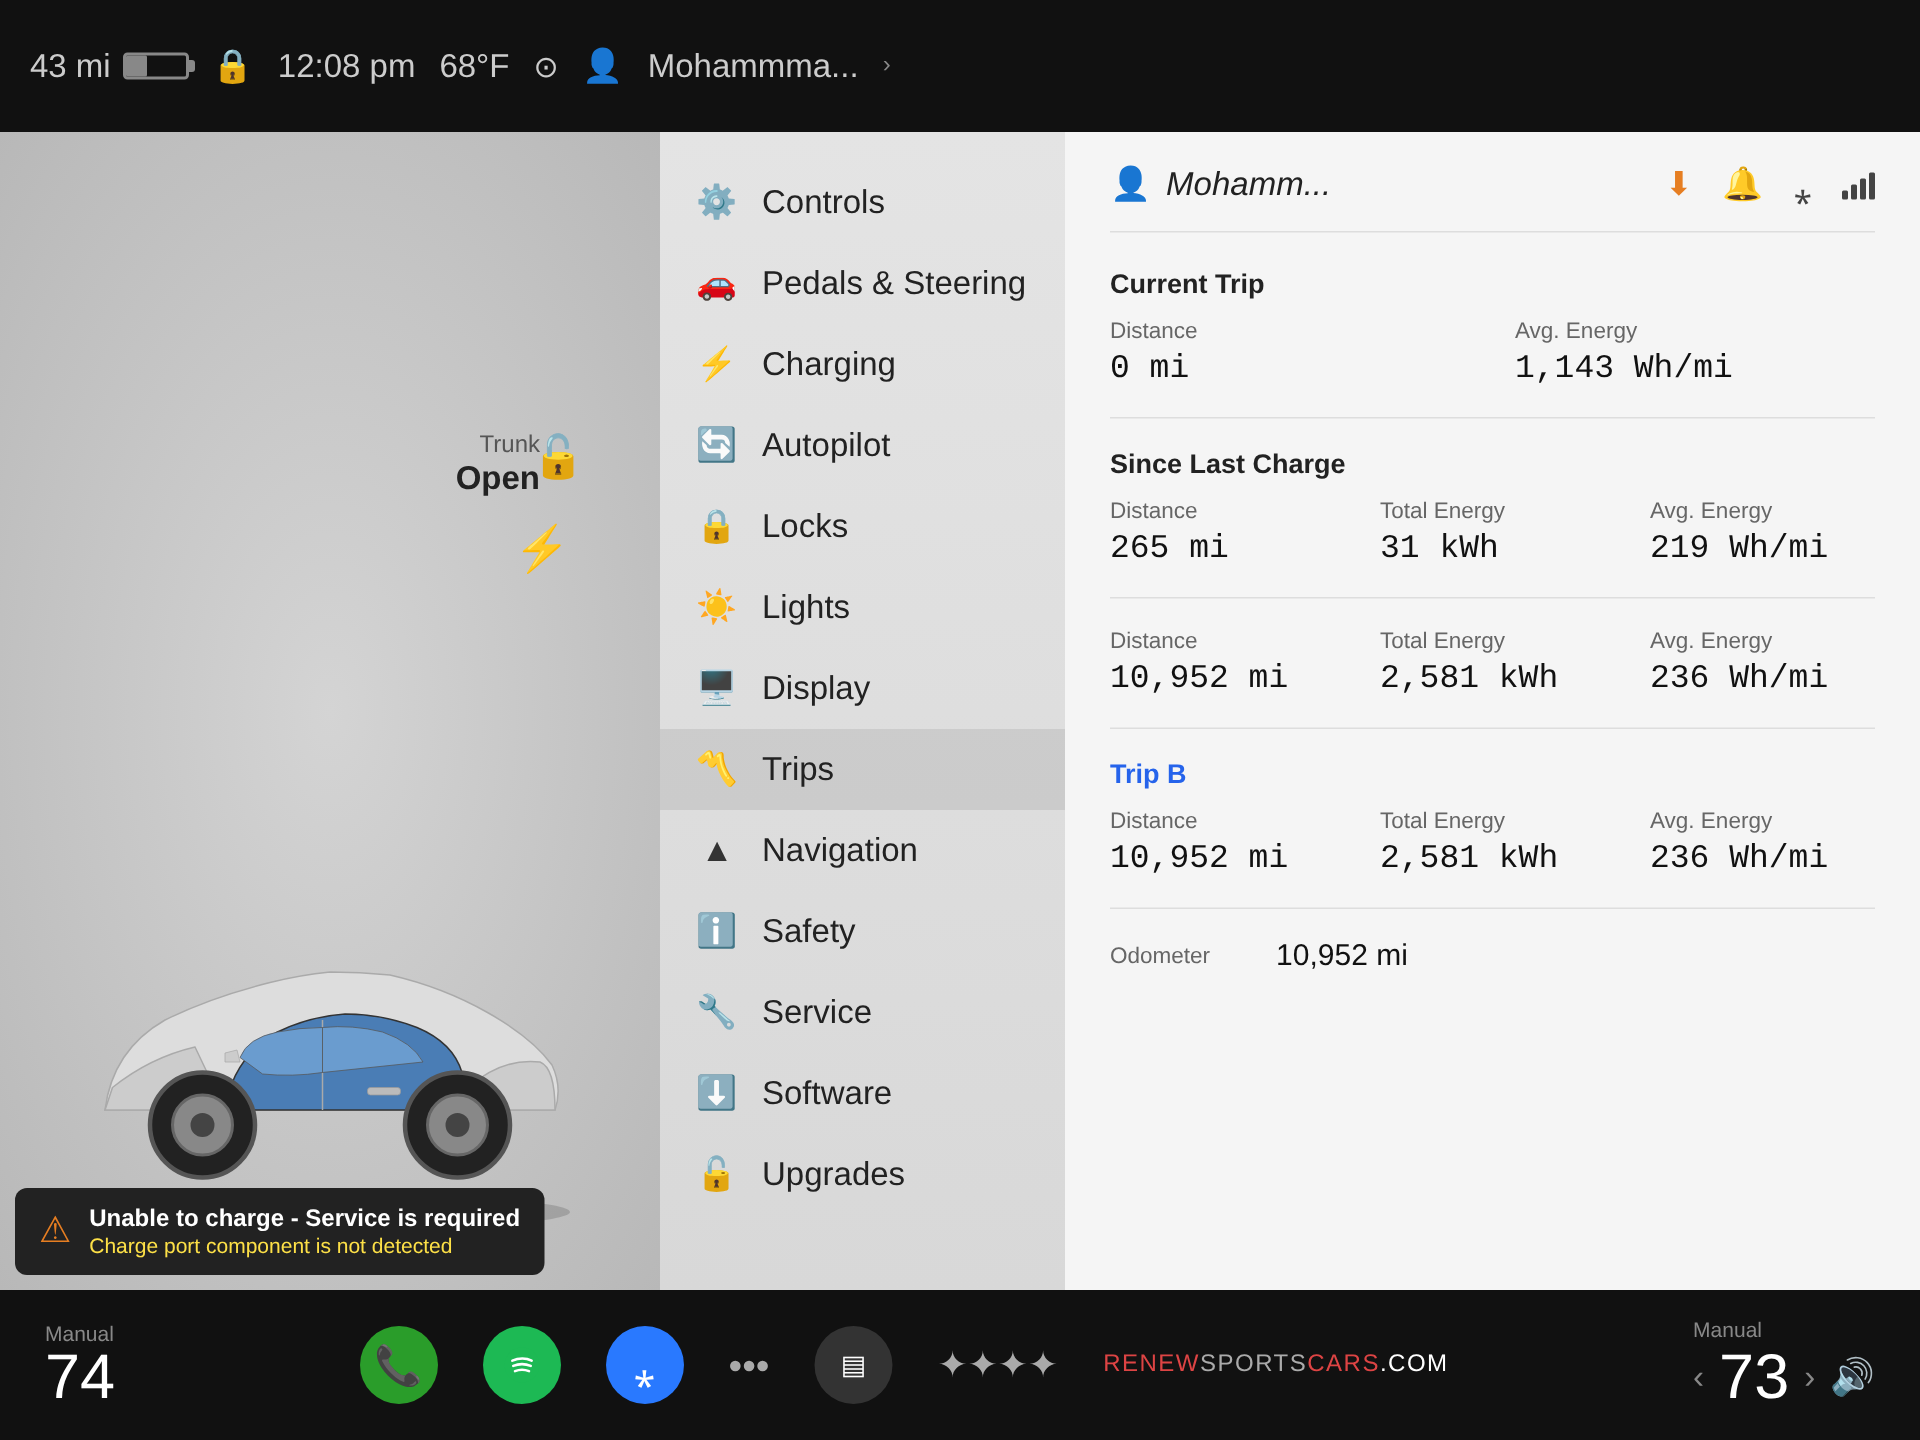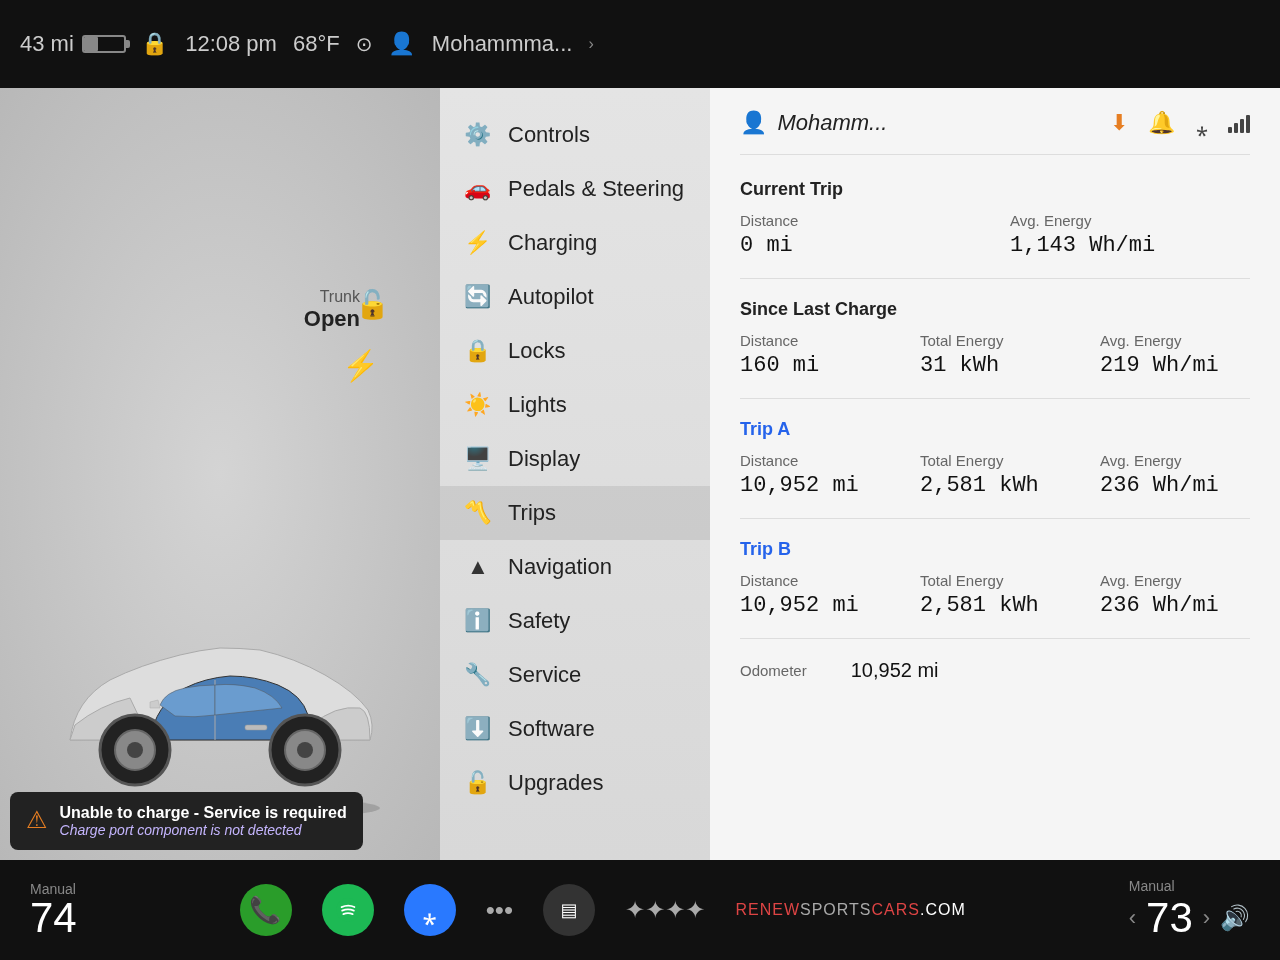--- a/index.html
+++ b/index.html
@@ -247,23 +247,22 @@
       color: #e67e22;
       font-size: 24px;
       margin-top: 2px;
     }
     .alert-text-title {
       color: #fff;
       font-size: 16px;
       font-weight: bold;
     }
     .alert-text-sub {
-      color: #c4b5fd;
+      color: #fde047;
       font-size: 14px;
-      font-style: italic;
     }
 
     
     .middle-panel {
       width: 270px;
       background: #f0f0f0;
       background: linear-gradient(180deg, #e4e4e4 0%, #d8d8d8 100%);
       padding: 20px 0;
       overflow-y: auto;
     }
@@ -563,35 +562,34 @@
         <div class="stat-value">1,143 Wh/mi</div>
       </div>
     </div>
 
     <div class="divider"></div>
 
     <div class="section-title">Since Last Charge</div>
     <div class="stats-row">
       <div class="stat-item">
         <div class="stat-label">Distance</div>
-        <div class="stat-value">160 mi</div>
+        <div class="stat-value">265 mi</div>
       </div>
       <div class="stat-item">
         <div class="stat-label">Total Energy</div>
         <div class="stat-value">31 kWh</div>
       </div>
       <div class="stat-item">
         <div class="stat-label">Avg. Energy</div>
         <div class="stat-value">219 Wh/mi</div>
       </div>
     </div>
 
     <div class="divider"></div>
 
-    <div class="trip-label">Trip A</div>
     <div class="stats-row">
       <div class="stat-item">
         <div class="stat-label">Distance</div>
         <div class="stat-value">10,952 mi</div>
       </div>
       <div class="stat-item">
         <div class="stat-label">Total Energy</div>
         <div class="stat-value">2,581 kWh</div>
       </div>
       <div class="stat-item">

